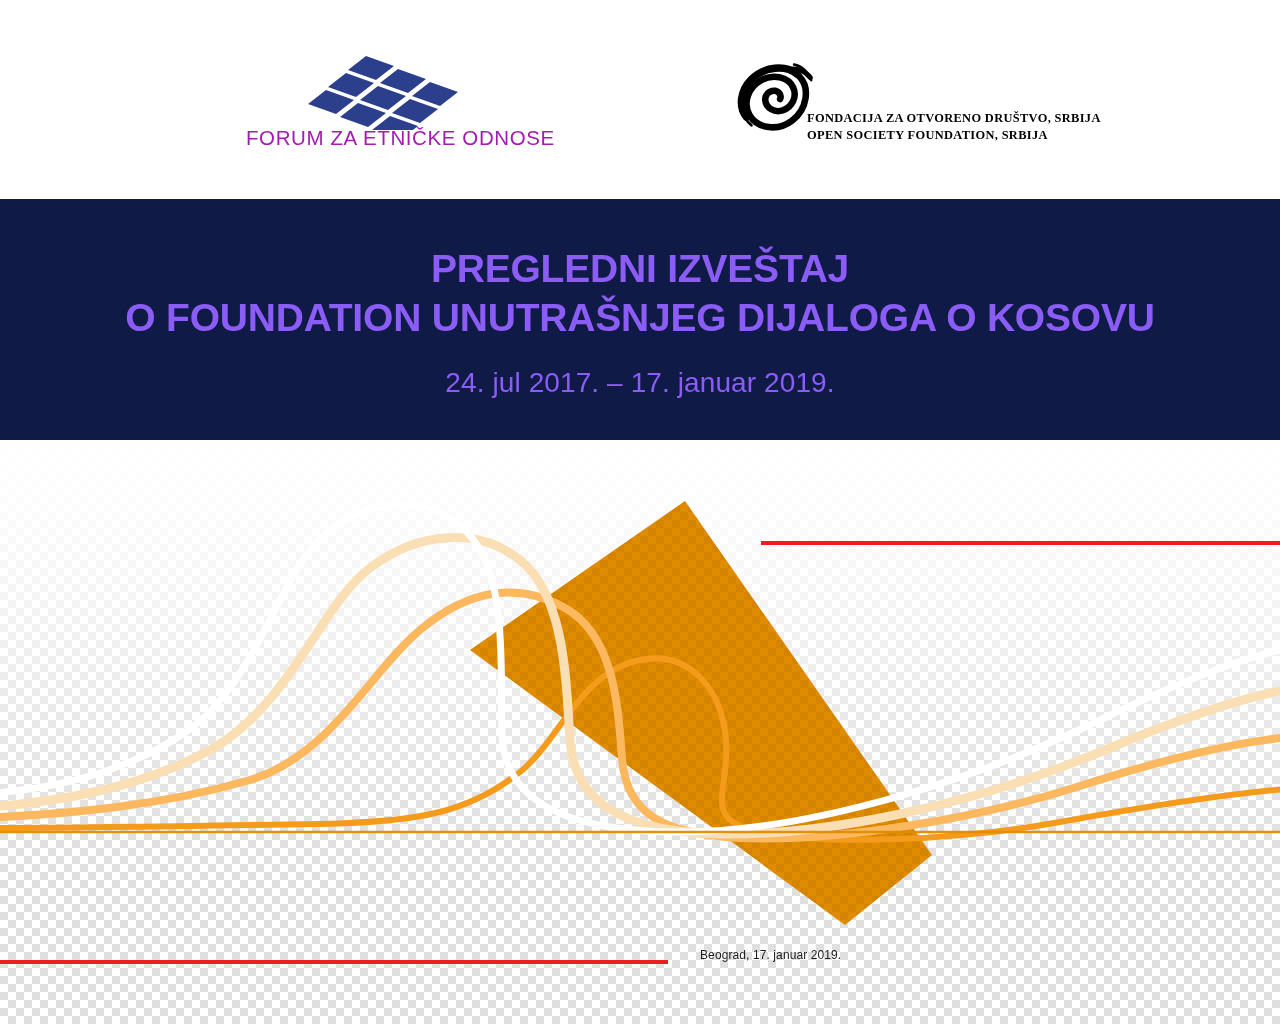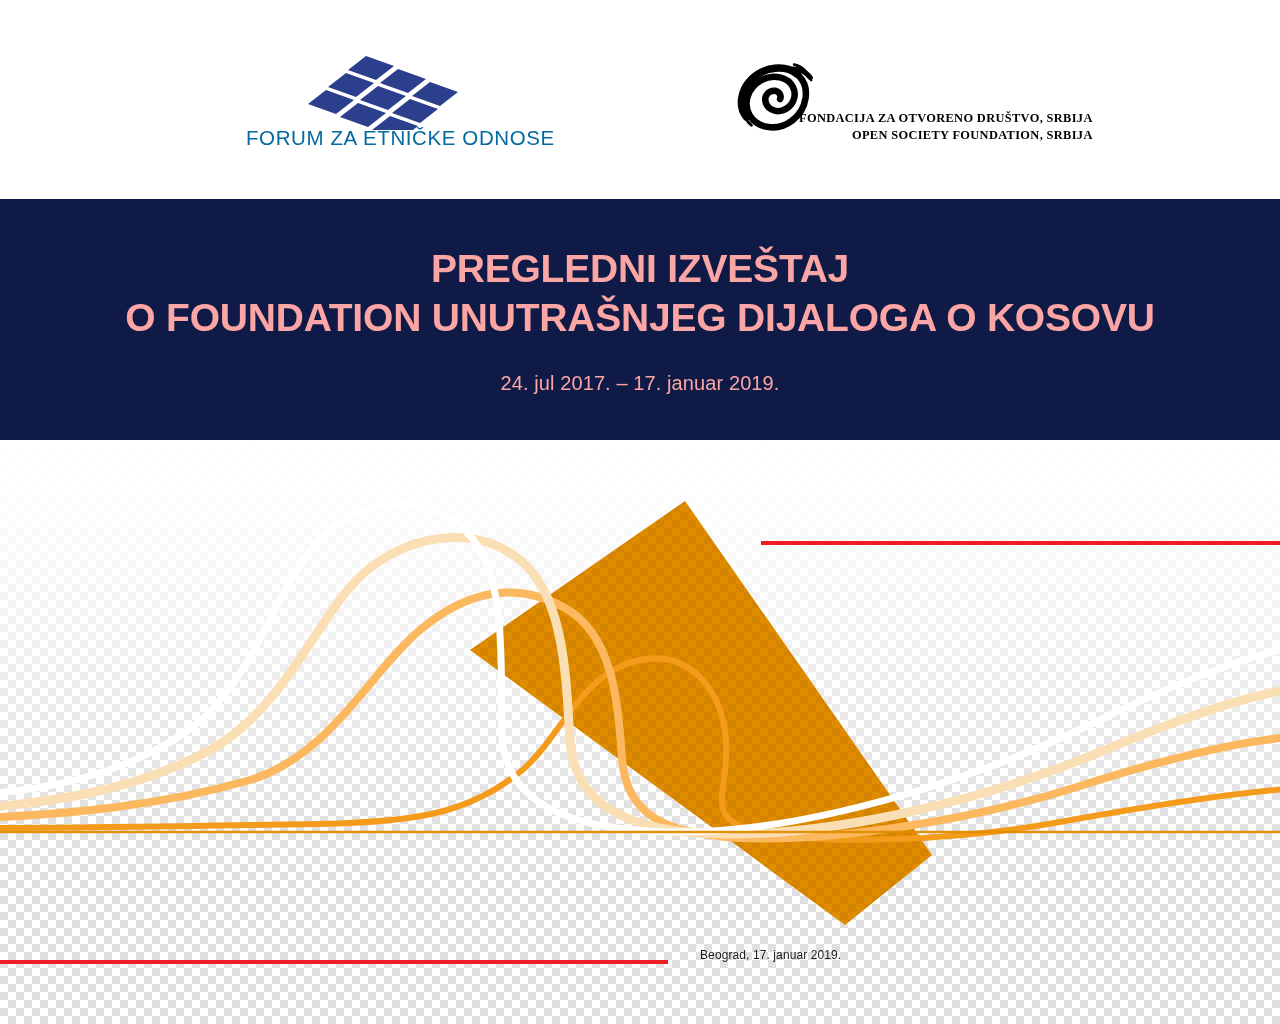--- a/index.html
+++ b/index.html
@@ -38,73 +38,72 @@
   }
   .fer-mark {
     width: 240px;
     height: 80px;
     display: block;
   }
   .fer-name {
     font-family: "Liberation Sans", sans-serif;
     font-size: 20.5px;
     letter-spacing: 0.6px;
-    color: #0369a1;
+    color: #a21caf;
     white-space: nowrap;
     margin-top: -4px;
   }
 
   .logo-osf {
     position: absolute;
     left: 735px; top: 58px;
     width: 340px;
     height: 86px;
   }
   .osf-mark {
     position: absolute;
     left: 0; top: 0;
     width: 82px;
     height: 82px;
   }
   .osf-lines {
     position: absolute;
-    left: 64px; top: 52px;
+    left: 72px; top: 52px;
     font-family: "Liberation Serif", serif;
     font-weight: bold;
     font-size: 12.4px;
     letter-spacing: 0.35px;
     color: #000000;
     line-height: 17px;
     white-space: nowrap;
-    text-align: right;
   }
 
   
   .title-banner {
     position: absolute;
     left: 0; top: 199px;
     width: 1280px;
     height: 241px;
     background: #101a47;
-    color: #fca5a5;
+    color: #8b5cf6;
     text-align: center;
   }
   .title-main {
     font-family: "Liberation Sans", sans-serif;
     font-weight: bold;
     font-size: 39px;
     line-height: 49px;
     letter-spacing: -0.2px;
     padding-top: 45px;
     white-space: nowrap;
   }
   .title-main .l2 { display: block; }
   .title-sub {
     font-family: "Liberation Sans", sans-serif;
-    font-size: 20px;
+    font-size: 28px;
     line-height: 34px;
     padding-top: 24px;
     letter-spacing: 0.1px;
   }
 
   
   .artwork {
     position: absolute;
     left: 0; top: 440px;
     width: 1280px;

